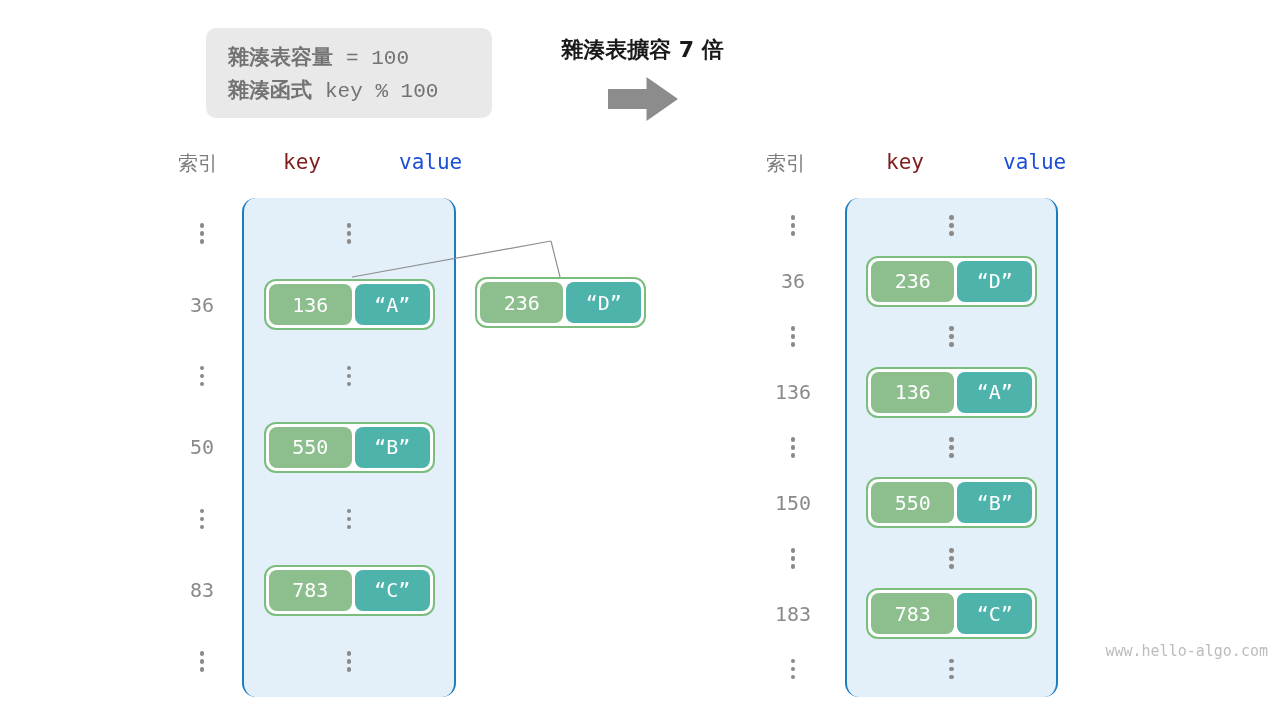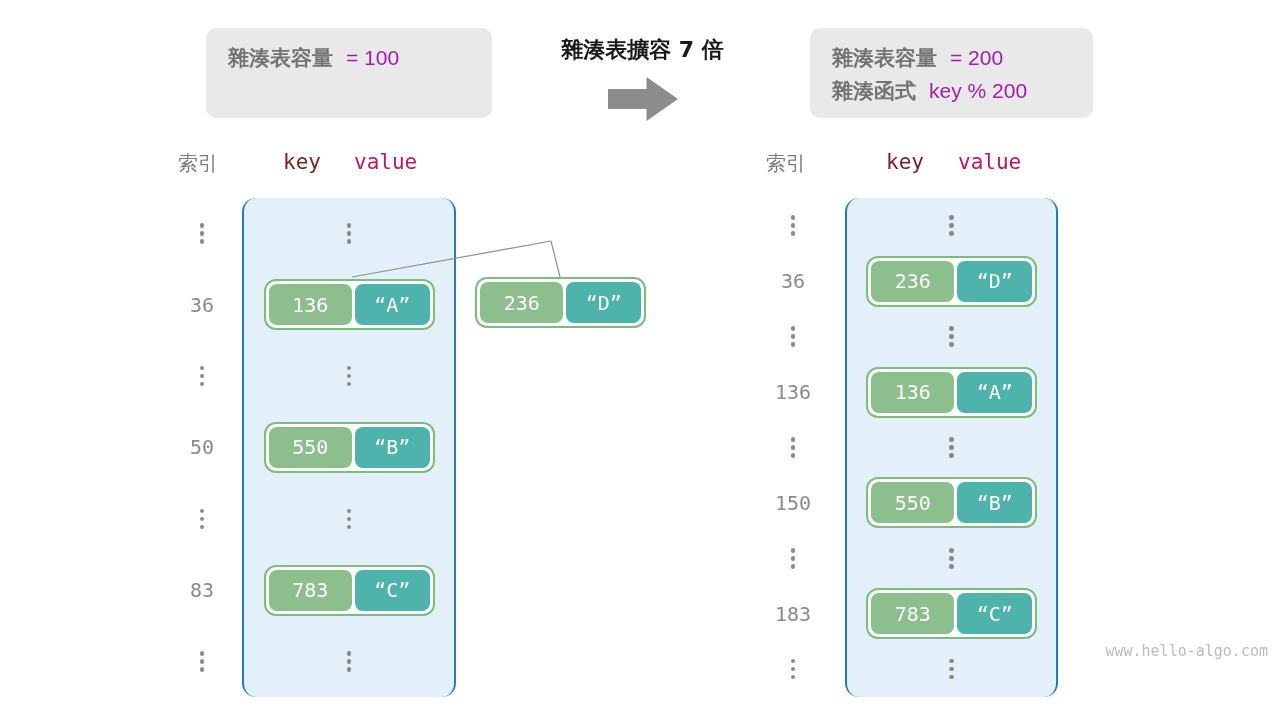--- a/index.html
+++ b/index.html
@@ -10,33 +10,33 @@
   .mono{font-family:"DejaVu Sans Mono","Liberation Mono",monospace;}
   .abs{position:absolute;}
 
   
   .cap-box{
     background:#E9E9E9;border-radius:10px;color:#7C7C7C;
     padding:13px 0 0 22px;box-sizing:border-box;
   }
   .cap-line{height:33px;line-height:33px;font-size:21px;white-space:nowrap;}
   .cap-line .lbl{font-weight:bold;color:#737373;}
-  .cap-line .val{font-family:Liberation Sans, sans-serif;margin-left:13px;color:#a21caf;}
+  .cap-line .val{font-family:Liberation Mono, monospace;margin-left:13px;color:#737373;}
 
   
   .resize-title{font-size:22px;font-weight:bold;color:#1A1A1A;text-align:center;white-space:nowrap;}
   .block-arrow{
     background:#8C8C8C;
     clip-path:polygon(0 27%,55% 27%,55% 0,100% 50%,55% 100%,55% 73%,0 73%);
   }
 
   
   .idx-header{font-size:20px;color:#7C7C7C;}
   .key-header{font-size:21px;color:#7f1d1d;}
-  .value-header{font-size:21px;color:#be185d;}
+  .value-header{font-size:21px;color:#1d4ed8;margin-left:45px;}
 
   
   .index-col,.bucket{display:flex;flex-direction:column;box-sizing:border-box;}
   .slot{flex:1;display:flex;align-items:center;justify-content:center;}
   .bucket{
     background:#E3EFF9;
     border-left:2.5px solid #1E7DC0;border-right:2.5px solid #1E7DC0;
     border-top:0 solid transparent;border-bottom:0 solid transparent;
     border-radius:14px;
   }
@@ -70,33 +70,28 @@
 </style>
 </head>
 <body>
 
 <div id="stage">
 
   <div class="abs cap-box" style="left:206px;top:28px;width:286px;height:90px;">
     <div class="cap-line">
       <span class="lbl">雜湊表容量</span><span class="val">= 100</span>
     </div>
+    <div class="cap-line">
+      <span class="lbl">雜湊函式</span><span class="val">key % 100</span>
+    </div>
   </div>
 
   <div class="abs resize-title" style="left:520px;top:35px;width:245px;">雜湊表擴容 7 倍</div>
   <div class="abs block-arrow" style="left:608px;top:77px;width:70px;height:44px;"></div>
 
-  <div class="abs cap-box" style="left:810px;top:28px;width:283px;height:90px;">
-    <div class="cap-line">
-      <span class="lbl">雜湊表容量</span><span class="val">= 200</span>
-    </div>
-    <div class="cap-line">
-      <span class="lbl">雜湊函式</span><span class="val">key % 200</span>
-    </div>
-  </div>
 
   <span class="abs idx-header" style="left:178px;top:150px;">索引</span>
   <span class="abs key-header mono" style="left:283px;top:150px;">key</span>
   <span class="abs value-header mono" style="left:354px;top:150px;">value</span>
 
   <div id="left-table" class="abs" style="left:170px;top:198px;width:286px;height:499px;display:flex;">
     <div class="index-col" style="width:64px;height:100%;">
         <div class="slot">
           <span class="vdots">
             <i></i>

